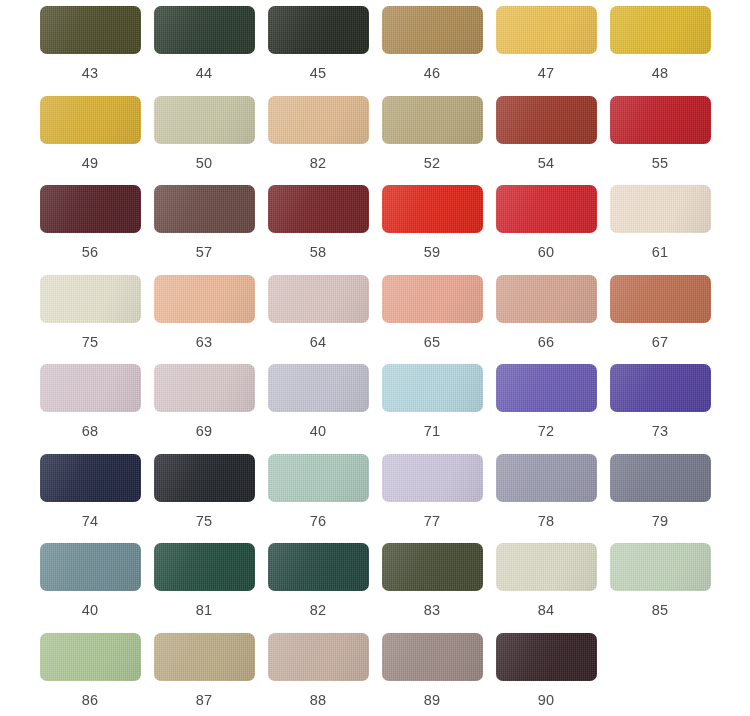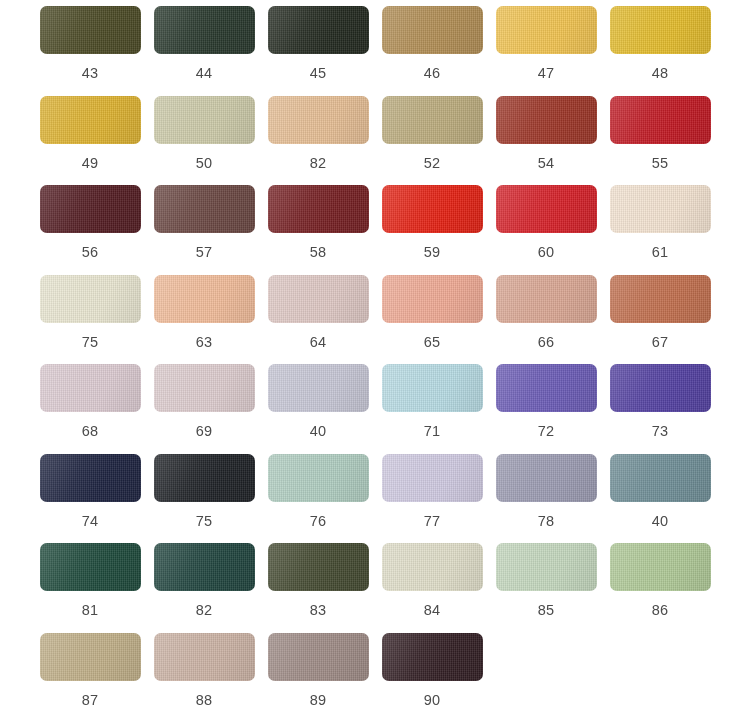--- a/index.html
+++ b/index.html
@@ -224,20 +224,24 @@
     </div>
     <div class="swatch-cell">
       <div class="swatch-chip" style="background-color: rgb(207, 201, 224);"></div>
       <div class="swatch-label">77</div>
     </div>
     <div class="swatch-cell">
       <div class="swatch-chip" style="background-color: rgb(155, 155, 177);"></div>
       <div class="swatch-label">78</div>
     </div>
     <div class="swatch-cell">
+      <div class="swatch-chip" style="background-color: rgb(119, 122, 140);"></div>
+      <div class="swatch-label">79</div>
+    </div>
+    <div class="swatch-cell">
       <div class="swatch-chip" style="background-color: rgb(110, 141, 150);"></div>
       <div class="swatch-label">40</div>
     </div>
     <div class="swatch-cell">
       <div class="swatch-chip" style="background-color: rgb(30, 74, 59);"></div>
       <div class="swatch-label">81</div>
     </div>
     <div class="swatch-cell">
       <div class="swatch-chip" style="background-color: rgb(32, 69, 62);"></div>
       <div class="swatch-label">82</div>

